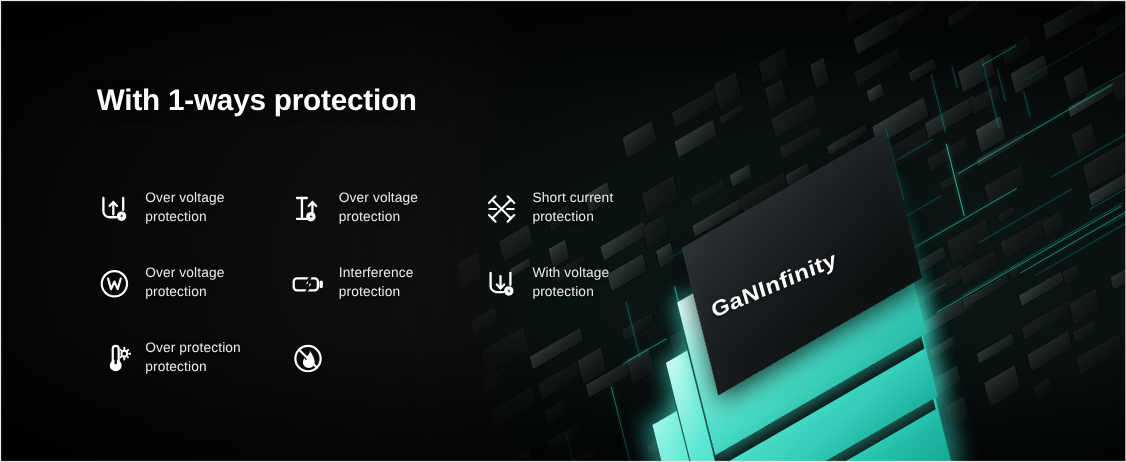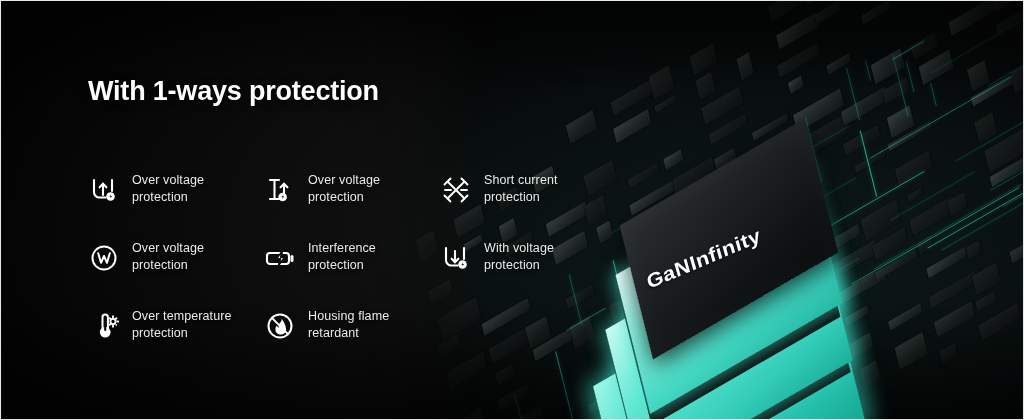--- a/index.html
+++ b/index.html
@@ -533,36 +533,32 @@
               <path d="M18.9 10.5 h0"></path>
               <path d="M28.4 10.5 h1.3"></path>
               <path d="M20.6 7.1 l.9 .9"></path>
               <path d="M27.3 13.8 l.0 .0"></path>
               <path d="M27.5 7.1 l-.9 .9"></path>
               <path d="M20.6 13.9 l.9 -.9"></path>
             </g>
           </svg>
         </span>
         <span class="txt">
-          <span>Over temperature</span>
+          <span>Over protection</span>
           <span>protection</span>
         </span>
       </div>
 
       <div class="feature">
         <span class="ico">
           <svg width="30" height="30" viewBox="0 0 30 30" fill="none" stroke="#fff" stroke-width="2" stroke-linecap="round">
             <circle cx="15" cy="15" r="11.5"></circle>
             <path d="M6.9 6.9 L23.1 23.1"></path>
             <path d="M16.6 7.6 c.6 3.1 -2.1 4.1 -2.9 6.4 -.4 1.2 .1 2.1 .6 2.5 -.9 .1 -2.1 -.6 -2.4 -2 -.9 1.2 -1.5 2.4 -1.5 3.9 0 2.9 2.4 5.2 5.3 5.2 3 0 5.4 -2.3 5.4 -5.2 0 -4.1 -2.8 -7.9 -4.5 -10.8 z" fill="#fff" stroke="none"></path>
           </svg>
         </span>
-        <span class="txt">
-          <span>Housing flame</span>
-          <span>retardant</span>
-        </span>
       </div>
 
     </div>
   </div>
 
   <div class="frame"></div>
 </div>
 
 </body></html>

